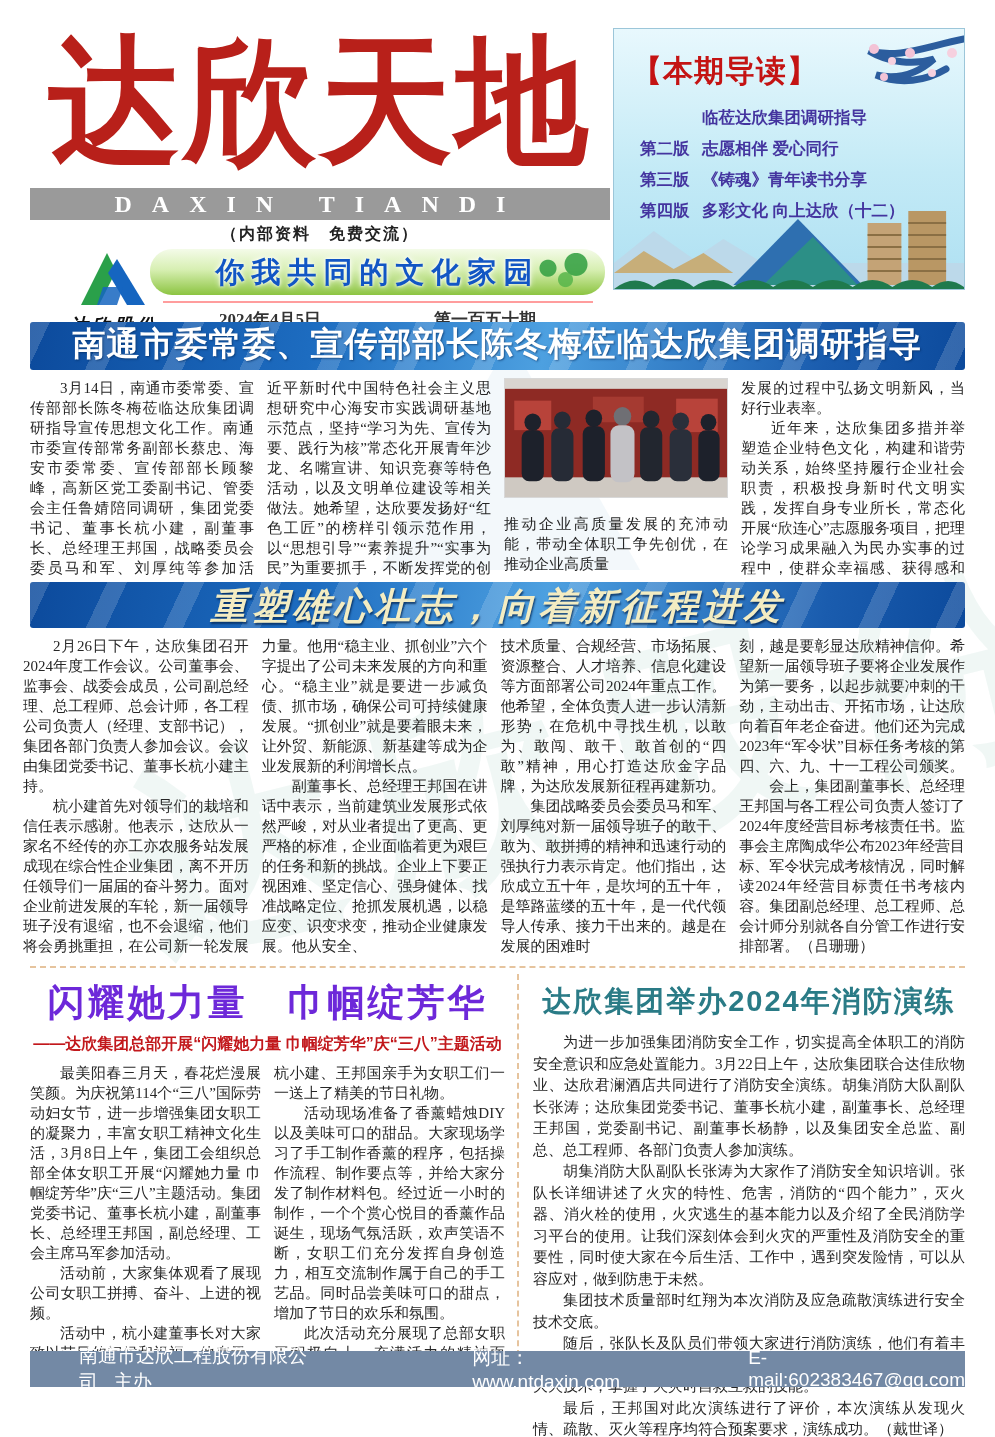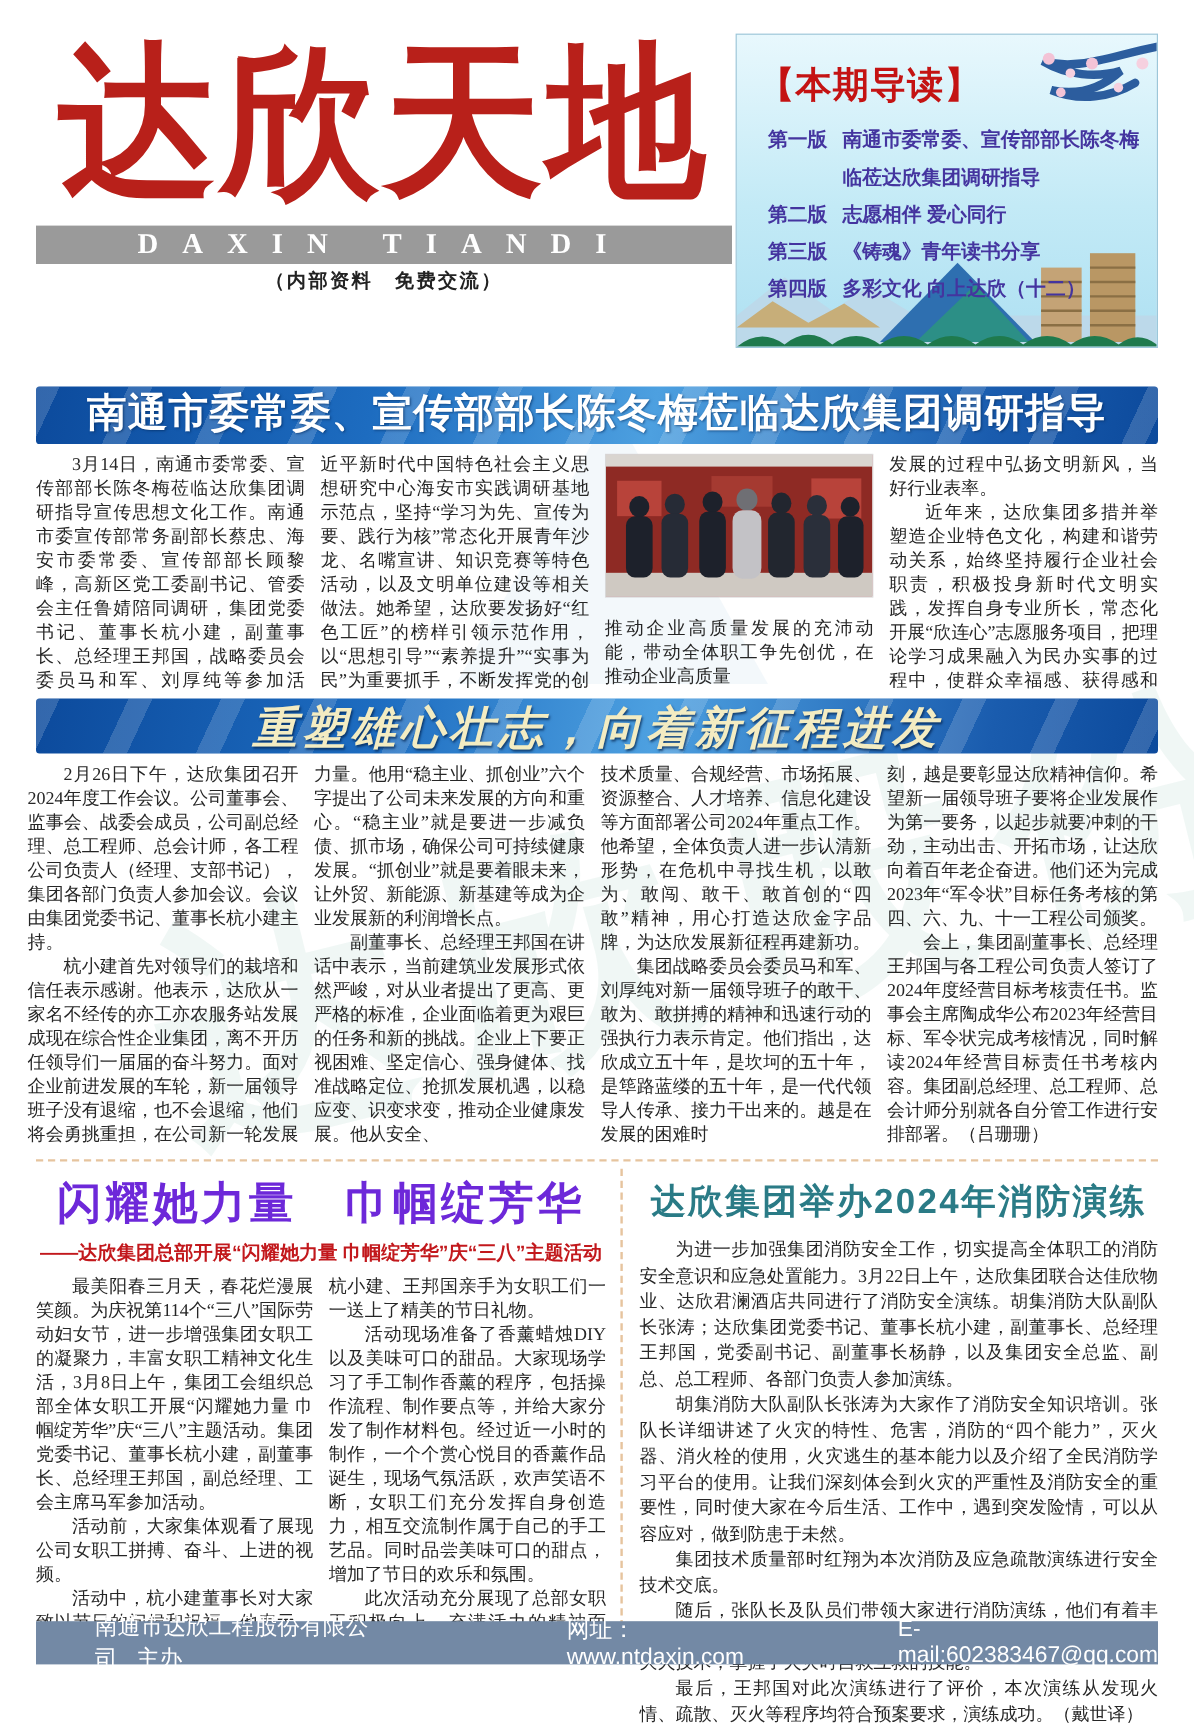--- a/index.html
+++ b/index.html
@@ -100,38 +100,51 @@
 
 <div class="page">
   <div class="watermark">达欣股份</div>
   <div class="wm-tri"></div>
 
   <header class="masthead">
     <div class="mast-left">
       <div class="mast-title">达欣天地</div>
       <div class="mast-bar">DAXIN TIANDI</div>
       <div class="mast-note">（内部资料　免费交流）</div>
+      <div class="mast-bottom">
+        <div class="logo-block">
+          <svg class="logo-mark" width="72" height="64" viewBox="0 0 72 64">
+            <polygon points="30,6 4,58 22,58 39,24" fill="#2aa04a"></polygon>
+            <polygon points="40,12 68,58 50,58 31,26" fill="#1565c0"></polygon>
+            <polygon points="26,40 46,40 40,58 20,58" fill="#1565c0" opacity="0.85"></polygon>
+          </svg>
+          <div class="logo-text">达欣股份</div>
+        </div>
+        <div class="slogan-wrap">
+          <div class="slogan">你我共同的文化家园</div>
+          <div class="dateline">
+            <span>2024年4月5日</span>
+            <span>第一百五十期</span>
+          </div>
+        </div>
+      </div>
     </div>
 
     <aside class="guide">
       <svg class="guide-branch" viewBox="0 0 150 90">
         <path d="M150,10 C110,18 85,30 55,22 C75,34 100,36 120,30 C100,48 80,50 62,46 C86,56 112,52 132,40" fill="none" stroke="#2c5d9e" stroke-width="7" stroke-linecap="round"></path>
         <circle cx="60" cy="20" r="5" fill="#f3c3d6"></circle>
           <circle cx="78" cy="32" r="4" fill="#f6d0df"></circle>
         <circle cx="96" cy="24" r="5" fill="#f3c3d6"></circle>
           <circle cx="118" cy="44" r="4" fill="#f6d0df"></circle>
         <circle cx="70" cy="48" r="4" fill="#f3c3d6"></circle>
           <circle cx="138" cy="24" r="5" fill="#f6d0df"></circle>
       </svg>
       <div class="guide-title">【本期导读】</div>
       <div class="guide-list">
-        <div class="guide-row">
-          <span class="guide-page">第一版</span>
-          <span>南通市委常委、宣传部部长陈冬梅</span>
-        </div>
         <div class="guide-row">
           <span class="guide-page"></span>
           <span>临莅达欣集团调研指导</span>
         </div>
         <div class="guide-row">
           <span class="guide-page">第二版</span>
           <span>志愿相伴  爱心同行</span>
         </div>
         <div class="guide-row">
           <span class="guide-page">第三版</span>

